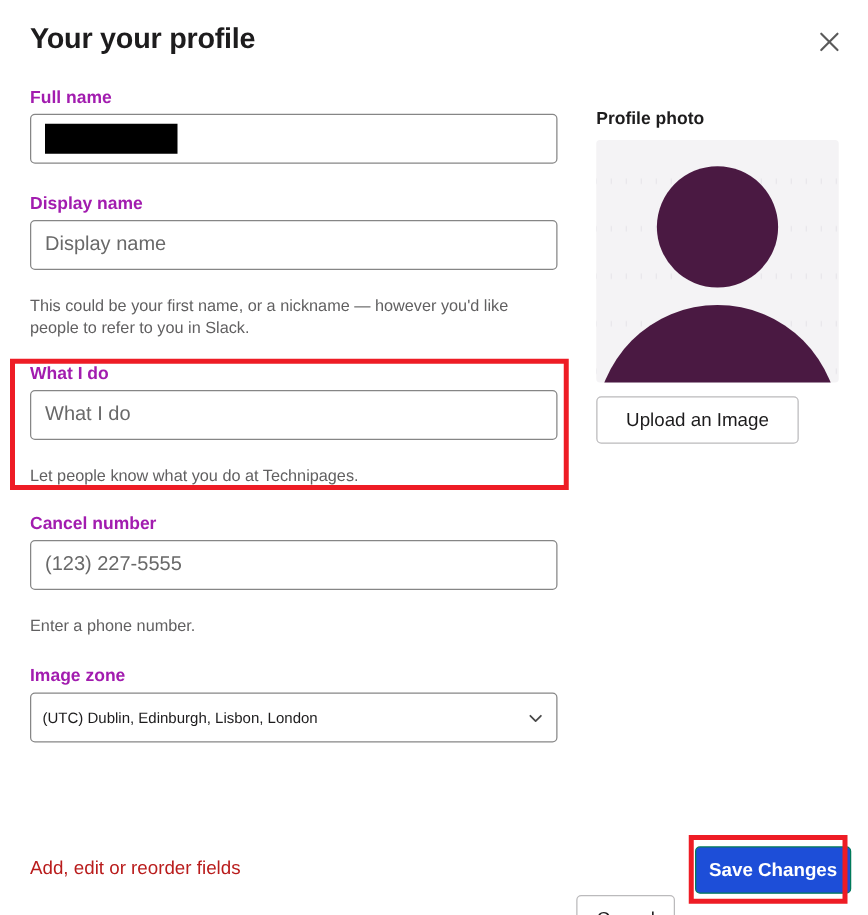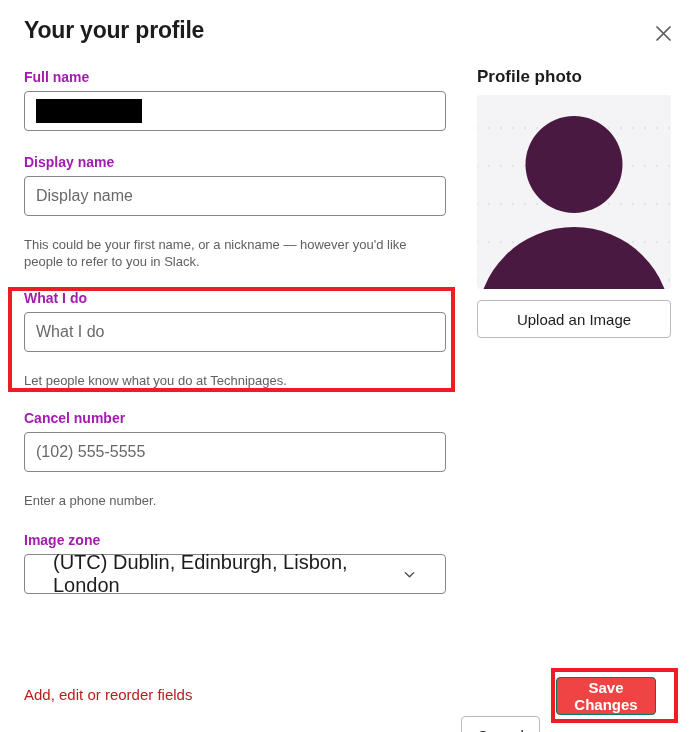--- a/index.html
+++ b/index.html
@@ -109,22 +109,22 @@
   
   .select-box {
     width: 422px;
     height: 40px;
     border: 1px solid #868686;
     border-radius: 4px;
     background: #ffffff;
     display: flex;
     align-items: center;
     justify-content: space-between;
-    padding: 0 28px;
-    font-size: 20px;
+    padding: 0 9px;
+    font-size: 12px;
     color: #1d1c1d;
     cursor: pointer;
   }
   .select-box .chev { color: #4a4a4a; display: flex; align-items: center; }
 
   
   .highlight-box {
     position: absolute;
     border: 4px solid #ee1c25;
     pointer-events: none;
@@ -145,25 +145,26 @@
 
   
   .photo-col {
     position: absolute;
     left: 477px;
     top: 68px;
     width: 194px;
   }
 
   .photo-label {
-    font-size: 17px;
+    font-size: 14px;
     font-weight: bold;
     color: #1d1c1d;
     line-height: 18px;
     margin-bottom: 9px;
+    margin-top: 17px;
   }
 
   .avatar-frame {
     position: relative;
     width: 194px;
     height: 194px;
     background: #f4f3f5;
     border-radius: 3px;
     overflow: hidden;
   }
@@ -194,21 +195,21 @@
     top: 132px;
     transform: translateX(-50%);
     width: 194px;
     height: 125px;
     border-radius: 97px 97px 0 0;
     background: #4a1942;
   }
 
   .upload-btn {
     margin-top: 11px;
-    width: 194px;
+    width: 162px;
     height: 38px;
     border: 1px solid #bbbabc;
     border-radius: 4px;
     background: #ffffff;
     font-family: "Liberation Sans", sans-serif;
     font-size: 15px;
     font-weight: normal;
     color: #1d1c1d;
     cursor: pointer;
     display: flex;
@@ -240,25 +241,25 @@
     font-size: 15px;
     color: #1d1c1d;
     cursor: pointer;
     margin-top: 16px;
   }
 
   .save-btn {
     position: absolute;
     left: 556px;
     top: 677px;
-    width: 100px;
+    width: 125px;
     height: 38px;
     border: 1px solid #007a5a;
     border-radius: 4px;
-    background: #ef4444;
+    background: #1d4ed8;
     font-family: "Liberation Sans", sans-serif;
     font-size: 15px;
     font-weight: bold;
     color: #ffffff;
     cursor: pointer;
   }
 </style>
 </head>
 <body>
 
@@ -299,21 +300,21 @@
         <span class="placeholder">What I do</span>
       </div>
       <div class="helper-text">Let people know what you do at Technipages.</div>
     </div>
 
     <div class="gap-whatido"></div>
 
     <div class="field-block">
       <div class="field-label">Cancel number</div>
       <div class="input-box">
-        <span class="placeholder">(102) 555-5555</span>
+        <span class="placeholder">(123) 227-5555</span>
       </div>
       <div class="helper-text">Enter a phone number.</div>
     </div>
 
     <div class="gap-phone"></div>
 
     <div class="field-block">
       <div class="field-label">Image zone</div>
       <div class="select-box">
         <span>(UTC) Dublin, Edinburgh, Lisbon, London</span>

